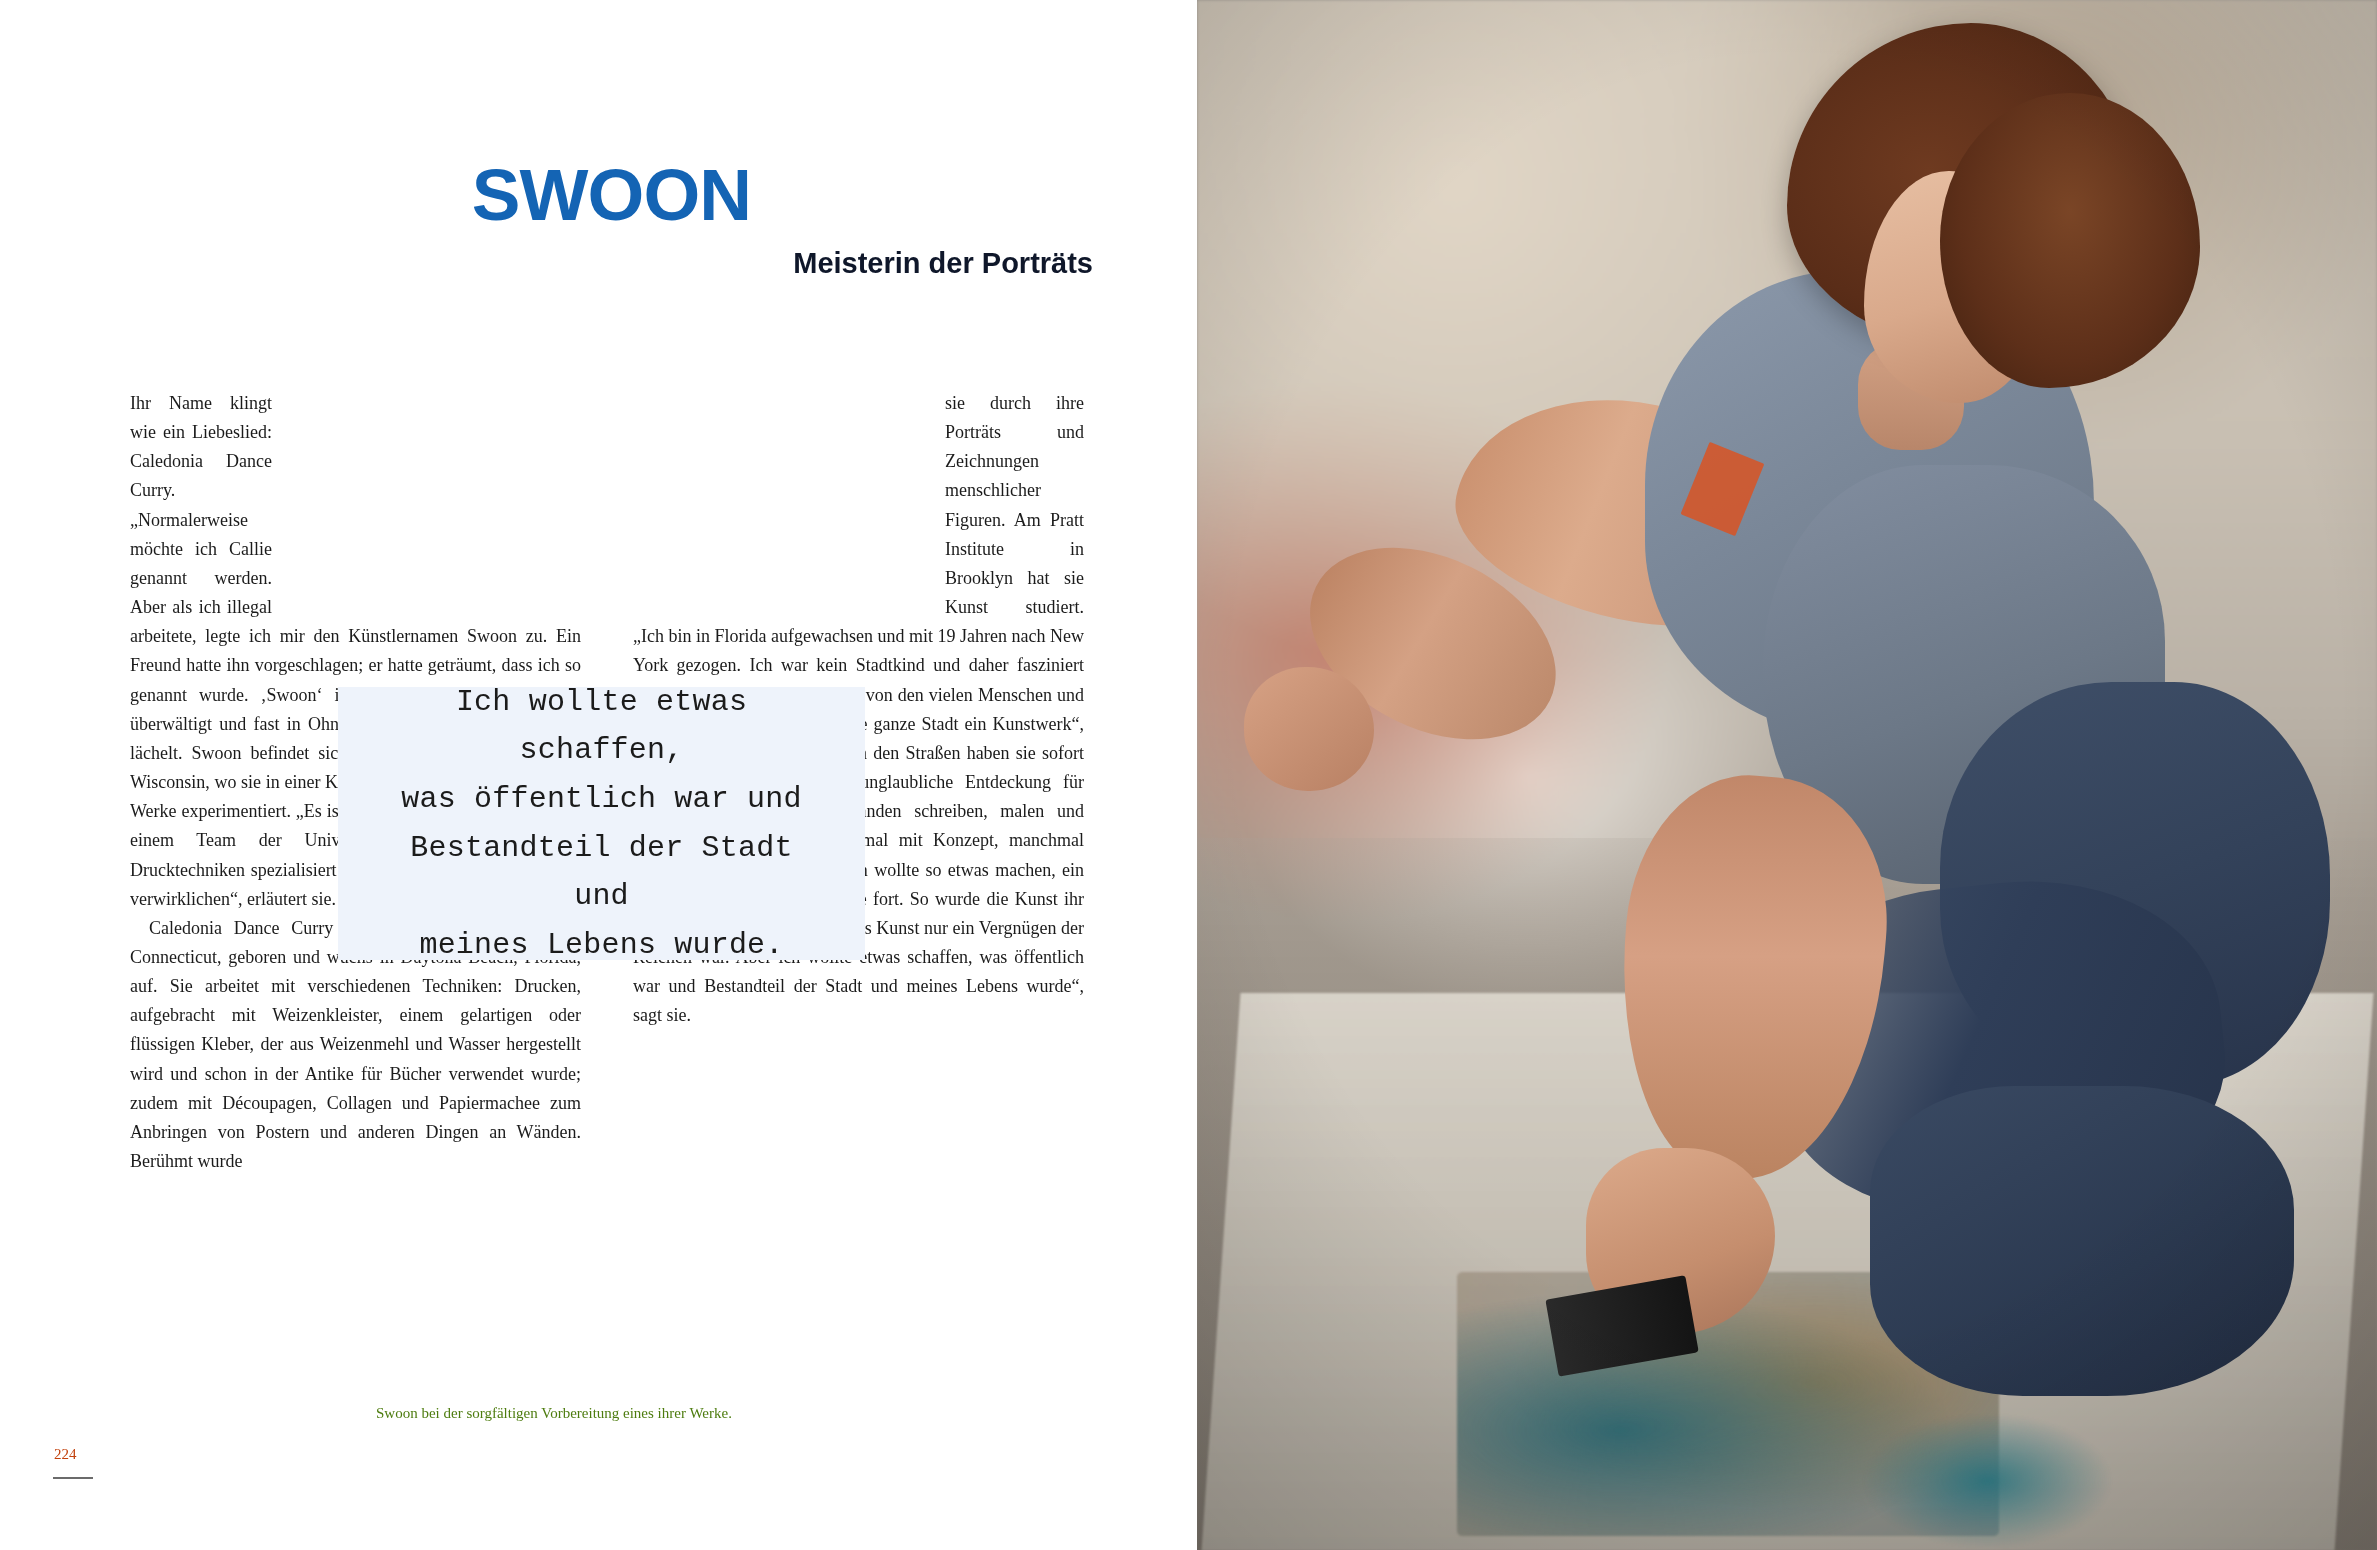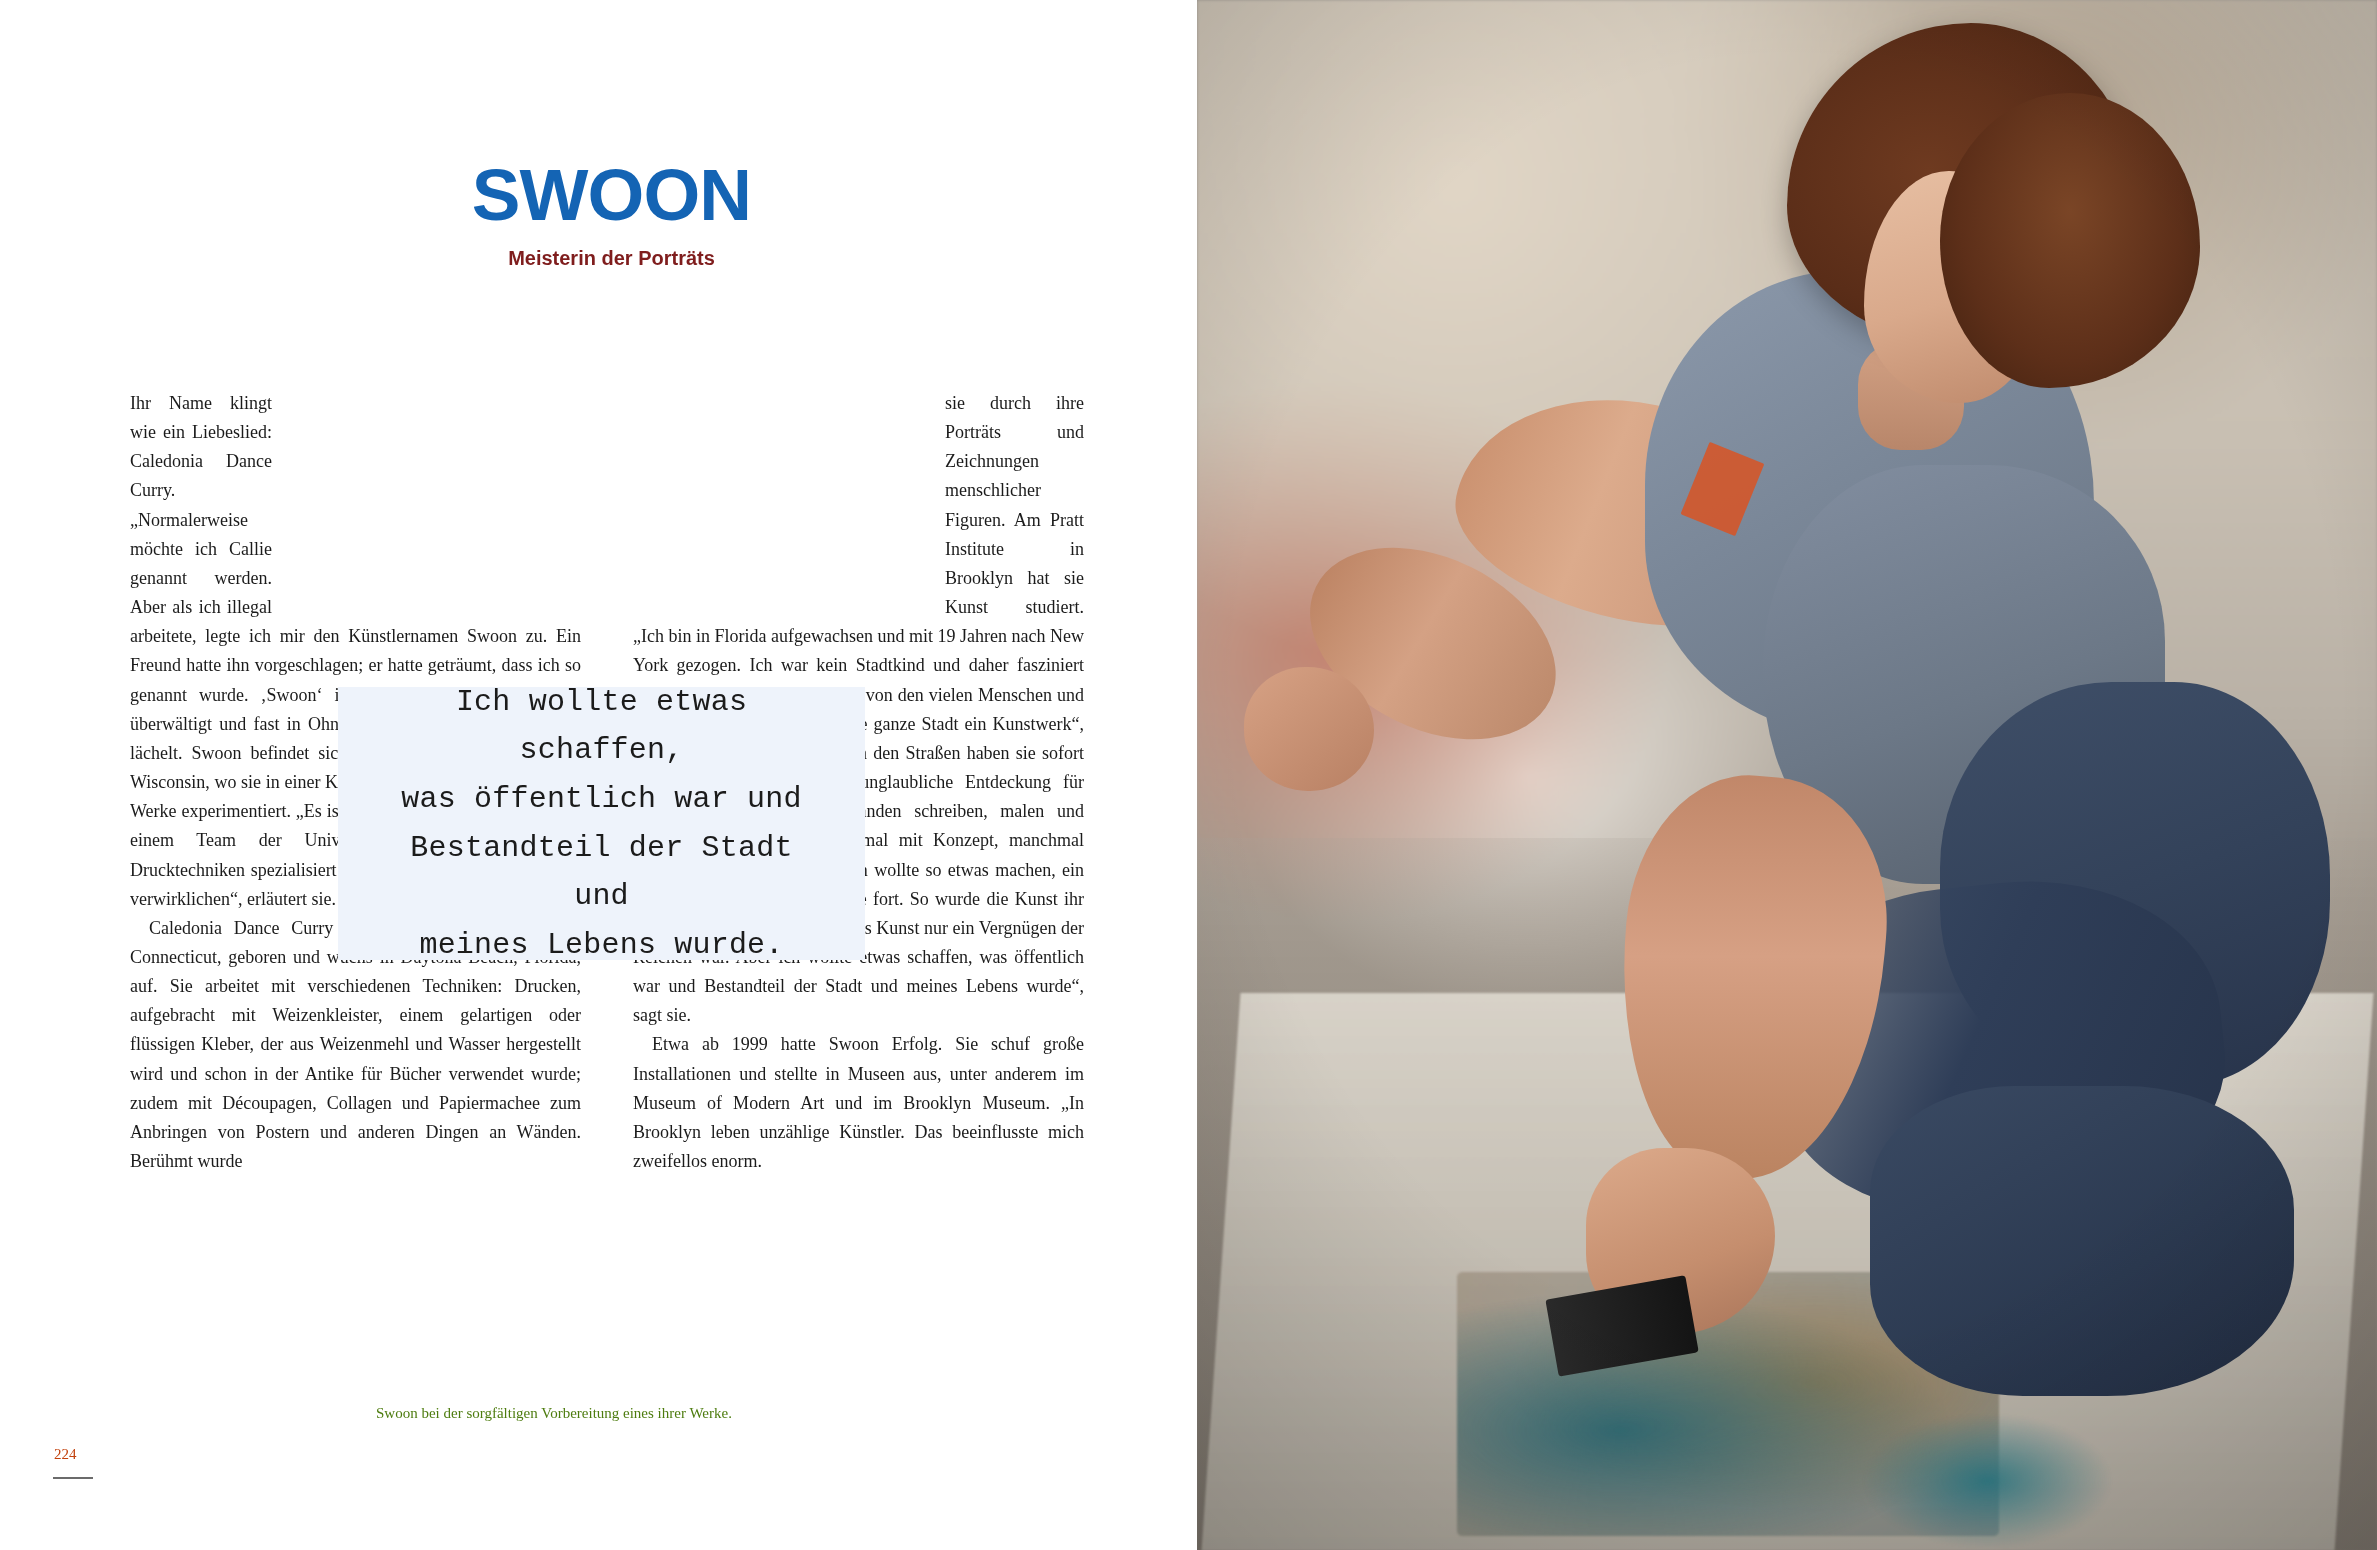--- a/index.html
+++ b/index.html
@@ -44,24 +44,24 @@
     font-size: 73px;
     letter-spacing: -0.9px;
     color: #1464b4;
     line-height: 1;
     margin: 0;
     text-align: center;
   }
   .subhead {
     font-family: "Liberation Sans", sans-serif;
     font-weight: bold;
-    font-size: 20px;
-    color: #7f1d1d;
+    font-size: 29px;
+    color: #0f172a;
     margin: 15.8px 0 0 0;
-    text-align: center;
+    text-align: right;
   }
 
   .columns {
     position: absolute;
     left: 130px;
     top: 389px;
     width: 954px;
     height: 884px;
   }
   .col {
@@ -378,21 +378,20 @@
     <div class="columns">
       <div class="col col-left">
         <div class="quote-float-left"></div>
         <p>Ihr Name klingt wie ein Liebeslied: Caledonia Dance Curry. „Normalerweise möchte ich Callie genannt werden. Aber als ich illegal arbeitete, legte ich mir den Künstlernamen Swoon zu. Ein Freund hatte ihn vorgeschlagen; er hatte geträumt, dass ich so genannt wurde. ‚Swoon‘ ist etwas, dessen Anblick dich überwältigt und fast in Ohnmacht fallen lässt“, sagt sie und lächelt. Swoon befindet sich an einem abgelegenen Ort in Wisconsin, wo sie in einer Künstlerresidenz mit Drucken ihrer Werke experimentiert. „Es ist unglaublich hier. Ich arbeite mit einem Team der Universität zusammen, das auf Drucktechniken spezialisiert ist und mir hilft, meine Ideen zu verwirklichen“, erläutert sie.</p>
         <p>Caledonia Dance Curry wurde 1977 in New London, Connecticut, geboren und wuchs in Daytona Beach, Florida, auf. Sie arbeitet mit verschiedenen Techniken: Drucken, aufgebracht mit Weizenkleister, einem gelartigen oder flüssigen Kleber, der aus Weizenmehl und Wasser hergestellt wird und schon in der Antike für Bücher verwendet wurde; zudem mit Découpagen, Collagen und Papiermachee zum Anbringen von Postern und anderen Dingen an Wänden. Berühmt wurde</p>
       </div>
 
       <div class="col col-right">
         <div class="quote-float-right"></div>
         <p>sie durch ihre Porträts und Zeichnungen menschlicher Figuren. Am Pratt Institute in Brooklyn hat sie Kunst studiert. „Ich bin in Florida aufgewachsen und mit 19 Jahren nach New York gezogen. Ich war kein Stadtkind und daher fasziniert von der Energie der Big Apple, von den vielen Menschen und den Kulturen. Für mich war die ganze Stadt ein Kunstwerk“, erinnert sie sich. Die Graffiti in den Straßen haben sie sofort begeistert. „Sie waren eine unglaubliche Entdeckung für mich. Ich sah Leute an Wänden schreiben, malen und Materialien anbringen, manchmal mit Konzept, manchmal sehr willkürlich... Und auch ich wollte so etwas machen, ein Teil des Ganzen sein“, fährt sie fort. So wurde die Kunst ihr Leben. „Ich war so erzogen, dass Kunst nur ein Vergnügen der Reichen war. Aber ich wollte etwas schaffen, was öffentlich war und Bestandteil der Stadt und meines Lebens wurde“, sagt sie.</p>
-        <p>Etwa ab 1999 hatte Swoon Erfolg. Sie schuf große Installationen und stellte in Museen aus, unter anderem im Museum of Modern Art und im Brooklyn Museum. „In Brooklyn leben unzählige Künstler. Das beeinflusste mich zweifellos enorm.</p>
       </div>
     </div>
 
     <div class="pullquote">
       <div class="pullquote-text">Ich wollte etwas schaffen,
 was öffentlich war und
 Bestandteil der Stadt und
 meines Lebens wurde.</div>
     </div>
 

